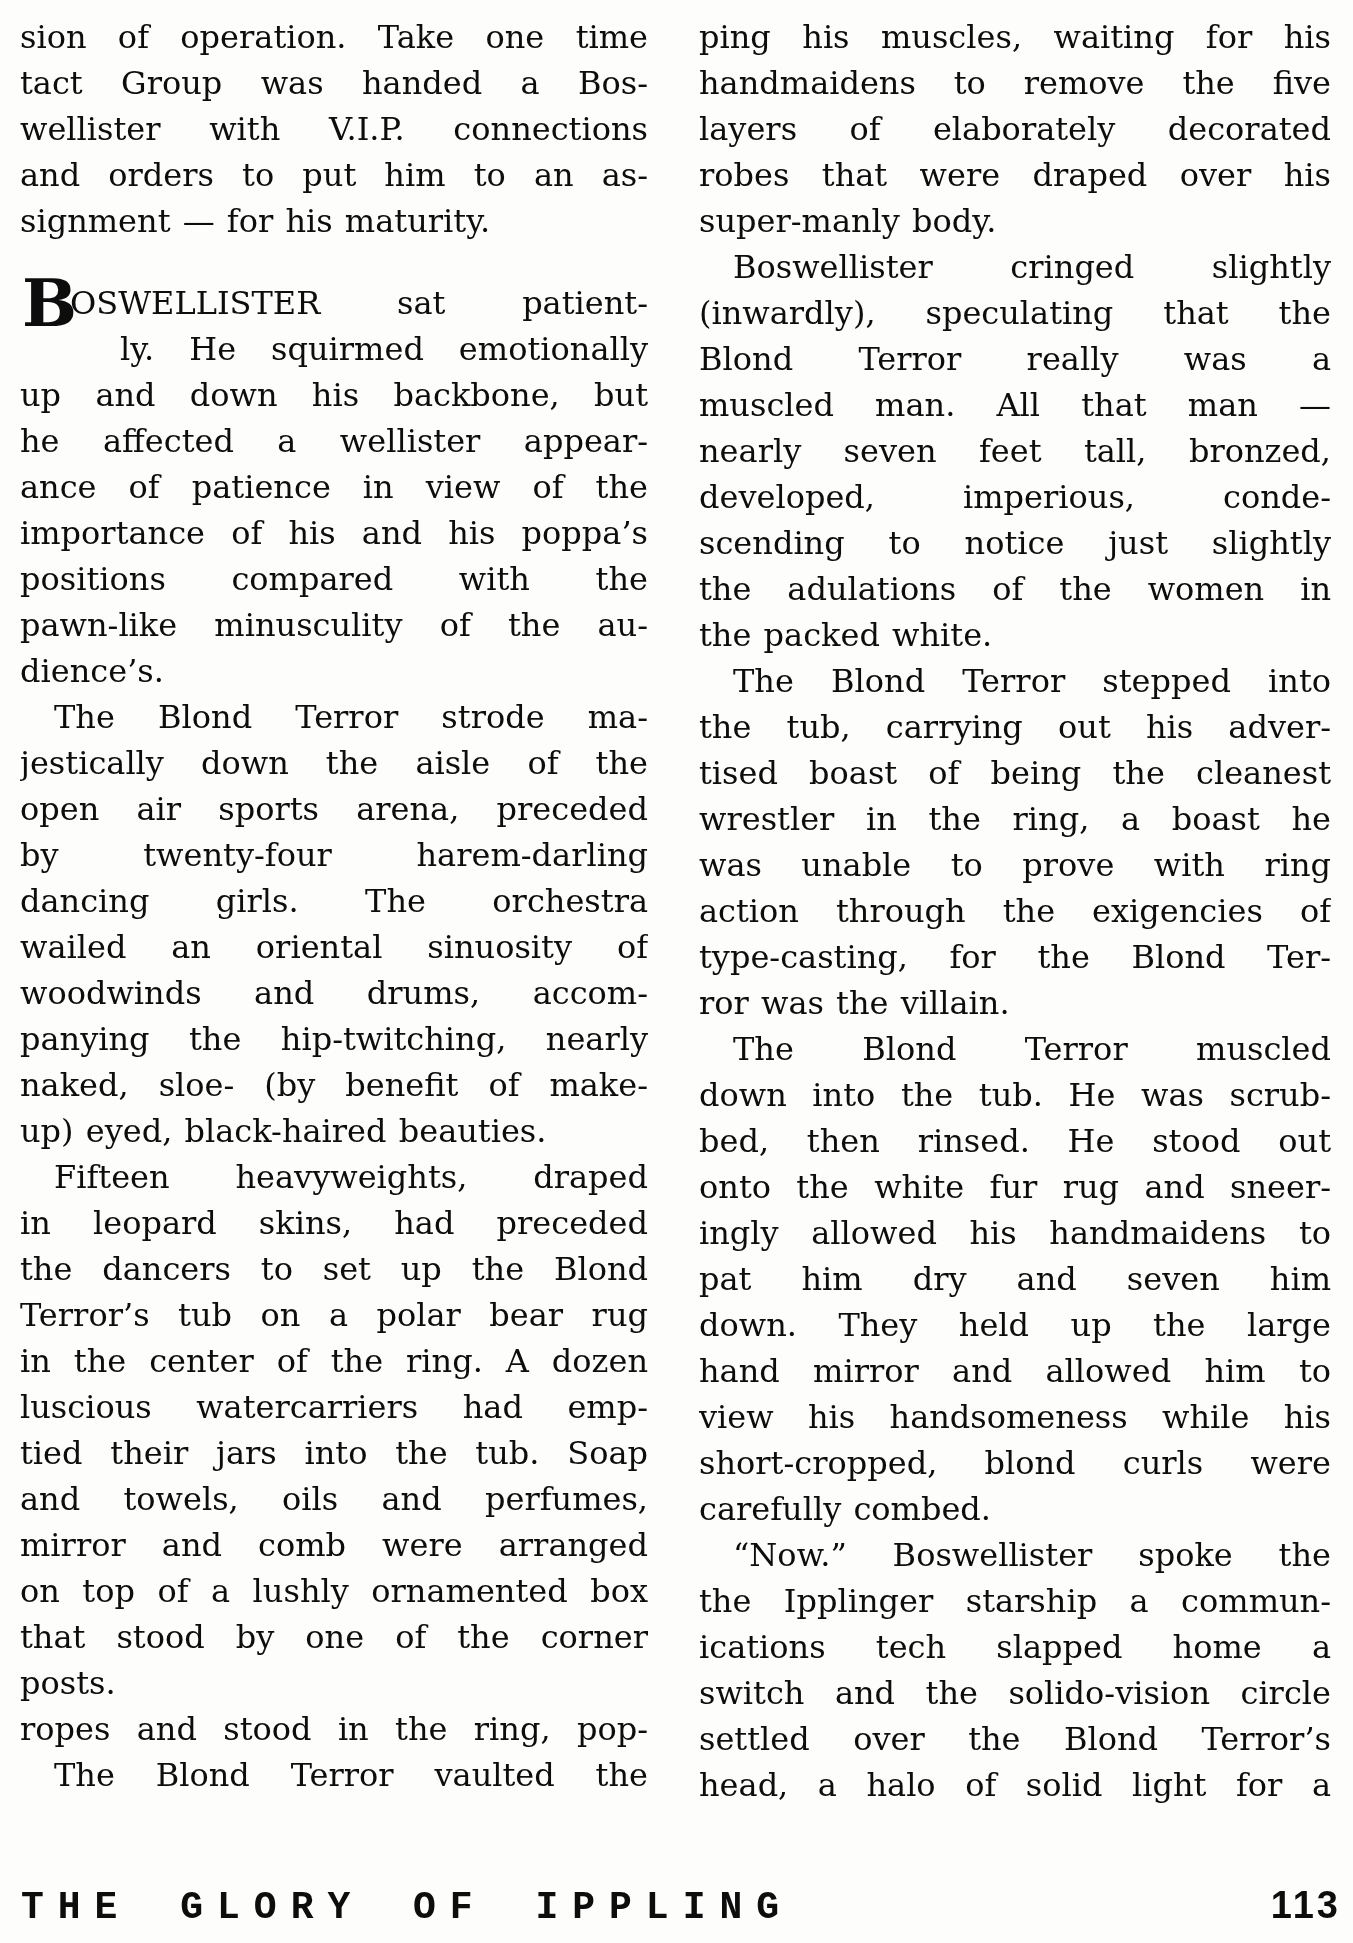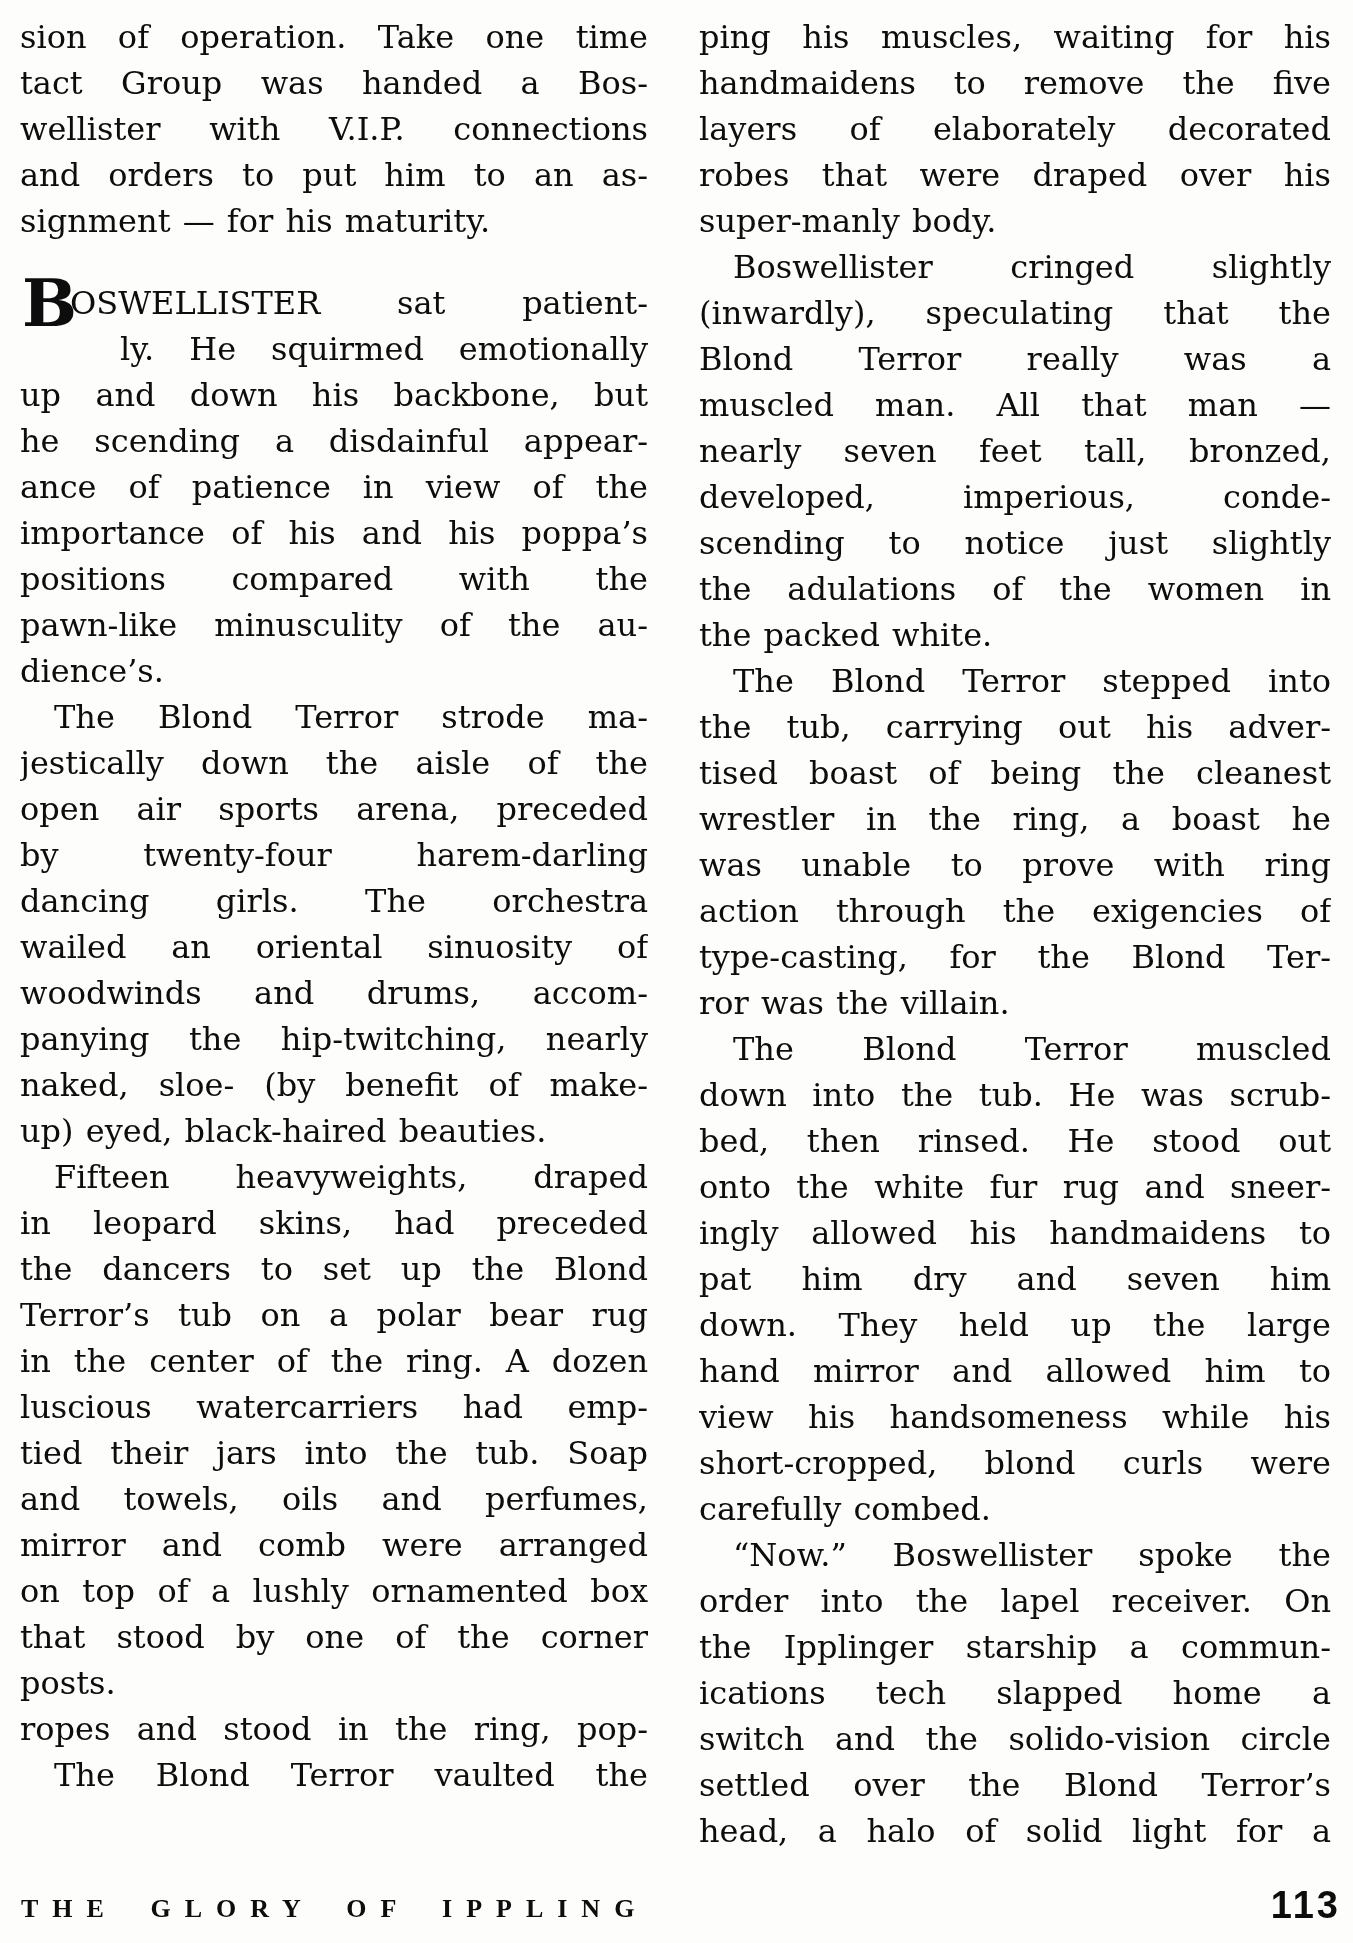--- a/index.html
+++ b/index.html
@@ -49,28 +49,27 @@
     font-size: 65px;
     line-height: 65px;
     font-weight: bold;
     letter-spacing: 0;
   }
 
   .footer-title {
     position: absolute;
     left: 21px;
     top: 1886px;
-    font-family: Liberation Serif, serif;
+    font-family: Liberation Mono, monospace;
     font-weight: bold;
-    font-size: 26px;
+    font-size: 38px;
     letter-spacing: 14px;
     word-spacing: 12px;
     color: #0d0d0d;
     white-space: nowrap;
-    margin-top: 8px;
   }
   .page-number {
     position: absolute;
     right: 12px;
     top: 1884px;
     font-family: "Liberation Sans", sans-serif;
     font-weight: bold;
     font-size: 38px;
     letter-spacing: 3px;
     color: #0d0d0d;
@@ -86,21 +85,21 @@
         <div class="line l2">tact Group was handed a Bos-</div>
         <div class="line l3">wellister with V.I.P. connections</div>
         <div class="line l4">and orders to put him to an as-</div>
         <div class="line l5 end">signment — for his maturity.</div>
       </div>
       <div class="para dropcap">
         <span class="dropcap-letter">B</span>
         <div class="line l0">OSWELLISTER sat patient-</div>
         <div class="line l1">ly. He squirmed emotionally</div>
         <div class="line l2">up and down his backbone, but</div>
-        <div class="line l3">he scending a disdainful appear-</div>
+        <div class="line l3">he affected a wellister appear-</div>
         <div class="line l4">ance of patience in view of the</div>
         <div class="line l5">importance of his and his poppa’s</div>
         <div class="line l6">positions compared with the</div>
         <div class="line l7">pawn-like minusculity of the au-</div>
         <div class="line l8 end">dience’s.</div>
       </div>
       <div class="para indent">
         <div class="line l0">The Blond Terror strode ma-</div>
         <div class="line l1">jestically down the aisle of the</div>
         <div class="line l2">open air sports arena, preceded</div>
@@ -168,21 +167,20 @@
         <div class="line l4">ingly allowed his handmaidens to</div>
         <div class="line l5">pat him dry and seven him</div>
         <div class="line l6">down. They held up the large</div>
         <div class="line l7">hand mirror and allowed him to</div>
         <div class="line l8">view his handsomeness while his</div>
         <div class="line l9">short-cropped, blond curls were</div>
         <div class="line l10 end">carefully combed.</div>
       </div>
       <div class="para indent">
         <div class="line l0">“Now.” Boswellister spoke the</div>
-        <div class="line l1">order into the lapel receiver. On</div>
         <div class="line l2">the Ipplinger starship a commun-</div>
         <div class="line l3">ications tech slapped home a</div>
         <div class="line l4">switch and the solido-vision circle</div>
         <div class="line l5">settled over the Blond Terror’s</div>
         <div class="line l6">head, a halo of solid light for a</div>
       </div>
     </div>
 
   <div class="footer-title">THE GLORY OF IPPLING</div>
 

